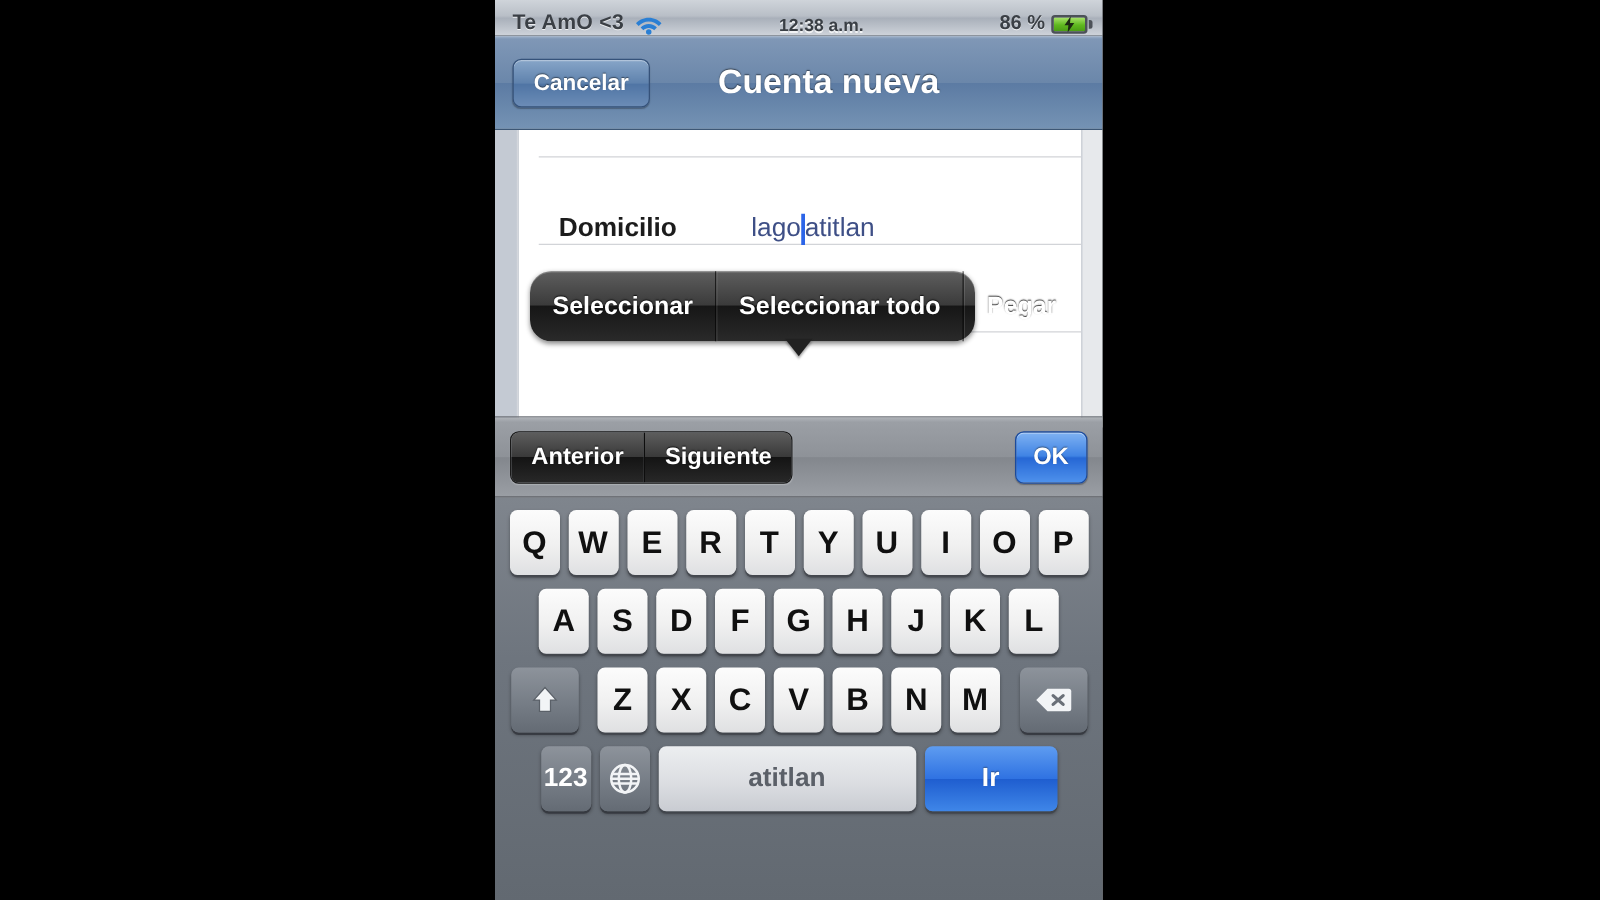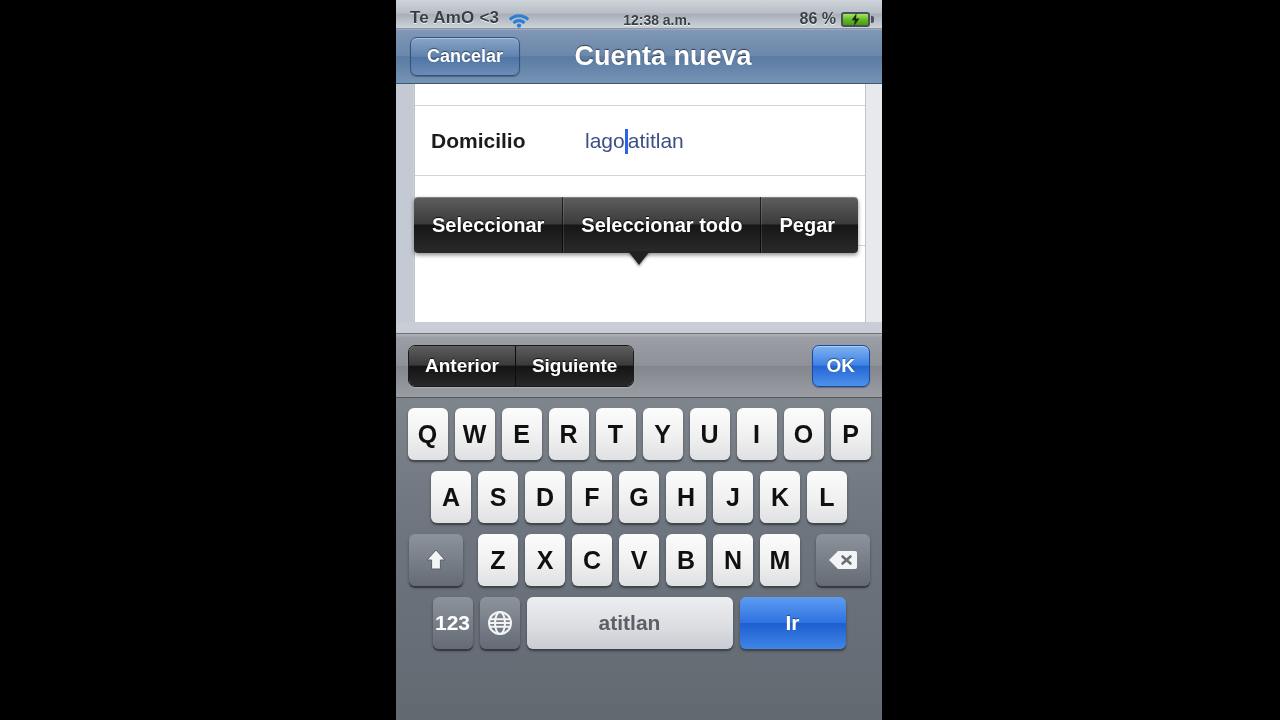--- a/index.html
+++ b/index.html
@@ -34,21 +34,21 @@
   #sb-batt-pct { font-size: 16px; margin-right: 5px; }
   .batt-body {
     width: 29px; height: 15px; border: 2px solid #4c5158; border-radius: 3px;
     background: linear-gradient(to bottom,#a8e36a,#5fb81f 55%,#4a9c14);
     position: relative; display: flex; align-items: center; justify-content: center;
   }
   .batt-cap { width: 3px; height: 7px; background: #4c5158; border-radius: 0 2px 2px 0; margin-left: 1px; }
 
   
   #navbar {
-    position: relative; height: 55px; width: 100%;
+    position: relative; height: 75px; width: 100%;
     background: linear-gradient(to bottom,#9fb2ca 0%,#7f97b6 3%,#6b87aa 50%,#5c7ba3 51%,#7593b4 100%);
     border-bottom: 1px solid #3d5775;
     display: flex; align-items: center;
   }
   #nav-title {
     position: absolute; left: 0; right: 0; top: 50%; transform: translateY(-50%);
     text-align: center; color: #fff; font-size: 27px; font-weight: bold;
     text-shadow: 0 -1px 1px rgba(0,0,0,.55);
     padding-left: 48px;
   }
@@ -67,22 +67,23 @@
     position: relative; width: 100%; height: 238px;
     background: linear-gradient(to right,#c4cad3 0%, #c4cad3 3.5%, #e7e9ec 4%, #e7e9ec 100%);
     overflow: hidden;
   }
   #sheet {
     position: absolute; left: 18px; top: 0; right: 16px; bottom: 0;
     background: #fff;
     border-left: 1px solid #bfc4cb; border-right: 1px solid #bfc4cb;
   }
   .row {
-    position: relative; height: 70px; display: flex; align-items: center;
+    position: relative; height: 70px; display: flex; align-items: flex-end;
     border-bottom: 1px solid #d2d4d8;
+    margin-left: 16px;
   }
   .row.partial { height: 22px; border-bottom: 1px solid #d2d4d8; }
   .row-label {
     width: 170px; padding-left: 16px;
     font-size: 21px; font-weight: bold; color: #1c1c1c;
   }
   .row-value { font-size: 21px; color: #3e4f86; position: relative; display: flex; align-items: center; }
   .row-value.placeholder { color: #b5b8bd; }
   .caret {
     display: inline-block; width: 3px; height: 25px;
@@ -92,22 +93,22 @@
   
   #cp-row {
     position: absolute; left: 18px; right: 16px; top: 238px; height: 62px;
     background: #f3f4f6;
     display: flex; align-items: center;
   }
   #cp-text { margin-left: 186px; font-size: 21px; color: #b9bcc1; }
 
   
   #edit-menu {
-    position: absolute; left: 18px; top: 113px; width: 444px; height: 56px;
-    border-radius: 4px;
+    position: absolute; left: 28px; top: 113px; width: 356px; height: 56px;
+    border-radius: 17px;
     background: linear-gradient(to bottom,#5e5e5e 0%,#3b3b3b 48%,#161616 50%,#2a2a2a 100%);
     box-shadow: 0 2px 4px rgba(0,0,0,.45), inset 0 1px 0 rgba(255,255,255,.22);
     display: flex; align-items: stretch; z-index: 6;
   }
   .menu-item {
     flex: 0 0 auto; display: flex; align-items: center; justify-content: center;
     color: #fff; font-size: 20px; font-weight: bold;
     text-shadow: 0 -1px 1px rgba(0,0,0,.8);
     padding: 0 18px;
     border-right: 1px solid rgba(0,0,0,.65);

